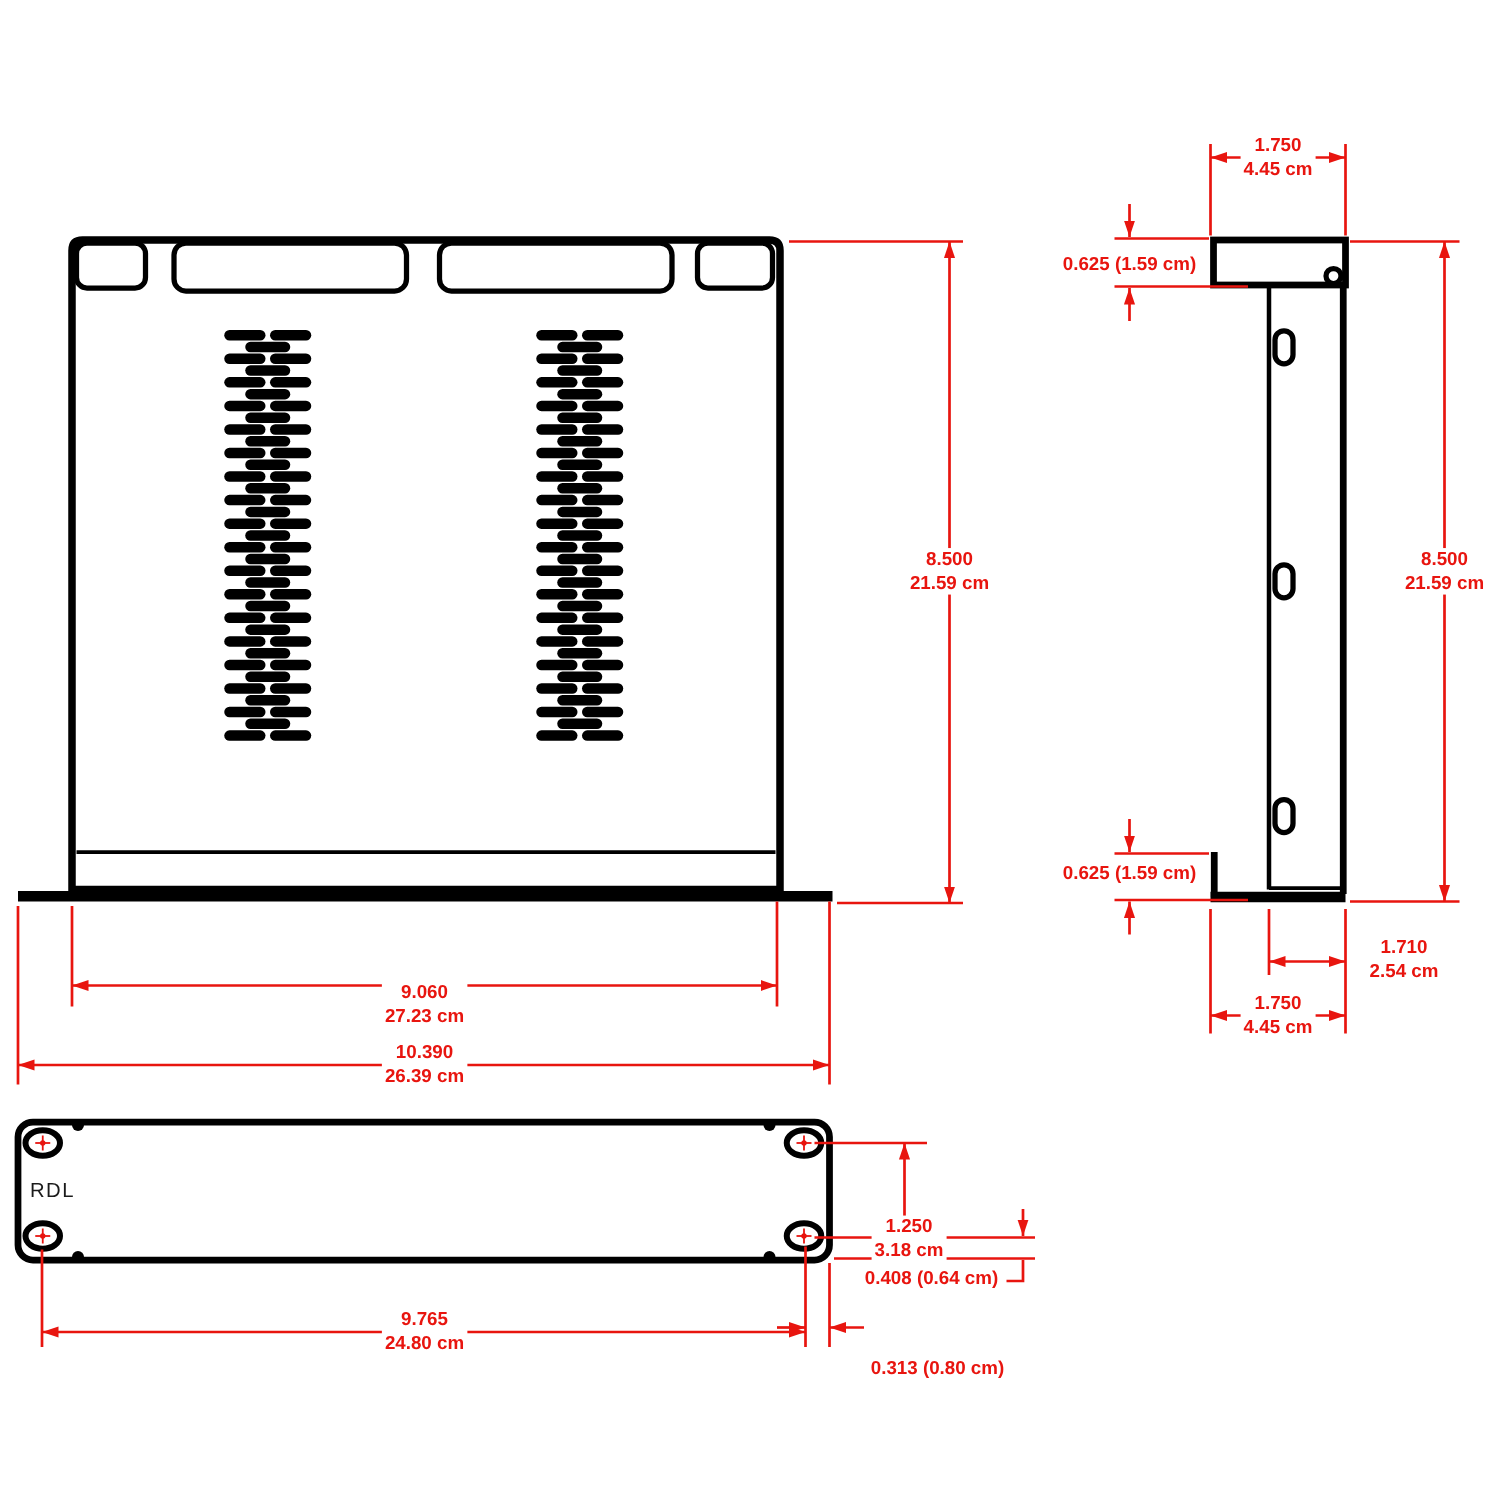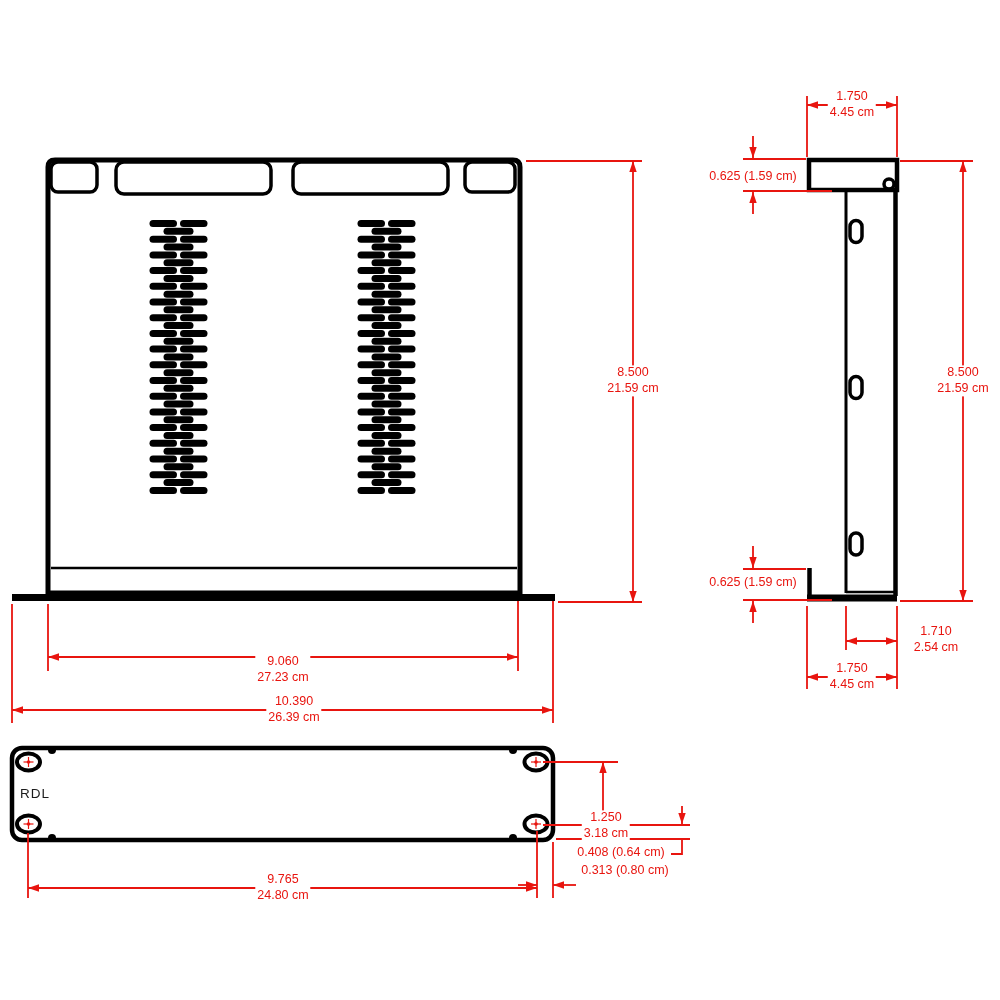--- a/index.html
+++ b/index.html
@@ -3,21 +3,21 @@
 <meta charset="utf-8">
 <style>
   html,body{margin:0;padding:0;background:#fff;}
   #canvas{
     position:relative;width:1000px;height:1000px;background:#fff;
     font-family:"Liberation Sans", sans-serif;overflow:hidden;
   }
   #drawing-svg{position:absolute;left:0;top:0;}
   .dim{
     position:absolute;transform:translate(-50%,-50%);
-    background:#fff;color:#e8150f;font-size:12.5px;font-weight:400;
+    background:#fff;color:#e8150f;font-size:12.5px;font-weight:700;
     line-height:1.25;text-align:center;white-space:nowrap;padding:0 2px;
   }
   .brand{
     position:absolute;color:#1b1b1b;font-size:13.5px;font-weight:400;
     letter-spacing:1px;background:transparent;
   }
 </style>
 </head>
 <body>
 
@@ -255,21 +255,21 @@
 </svg>
 
 <div class="dim" style="left:633px;top:381px">
   <div>8.500</div>
   <div>21.59 cm</div>
 </div>
 <div class="dim" style="left:283px;top:670px">
   <div>9.060</div>
   <div>27.23 cm</div>
 </div>
-<div class="dim" style="left:294px;top:710px">
+<div class="dim" style="left:283px;top:710px">
   <div>10.390</div>
   <div>26.39 cm</div>
 </div>
 
 <div class="dim" style="left:852px;top:105px">
   <div>1.750</div>
   <div>4.45 cm</div>
 </div>
 <div class="dim" style="left:753px;top:177px">
   <div>0.625 (1.59 cm)</div>
@@ -290,21 +290,21 @@
   <div>4.45 cm</div>
 </div>
 
 <div class="dim" style="left:606px;top:826px">
   <div>1.250</div>
   <div>3.18 cm</div>
 </div>
 <div class="dim" style="left:621px;top:853px">
   <div>0.408 (0.64 cm)</div>
 </div>
-<div class="dim" style="left:625px;top:871px">
+<div class="dim" style="left:625px;top:913px">
   <div>0.313 (0.80 cm)</div>
 </div>
 <div class="dim" style="left:283px;top:888px">
   <div>9.765</div>
   <div>24.80 cm</div>
 </div>
 
 <div class="brand" style="left:20px;top:786px">RDL</div>
 
 </div>

